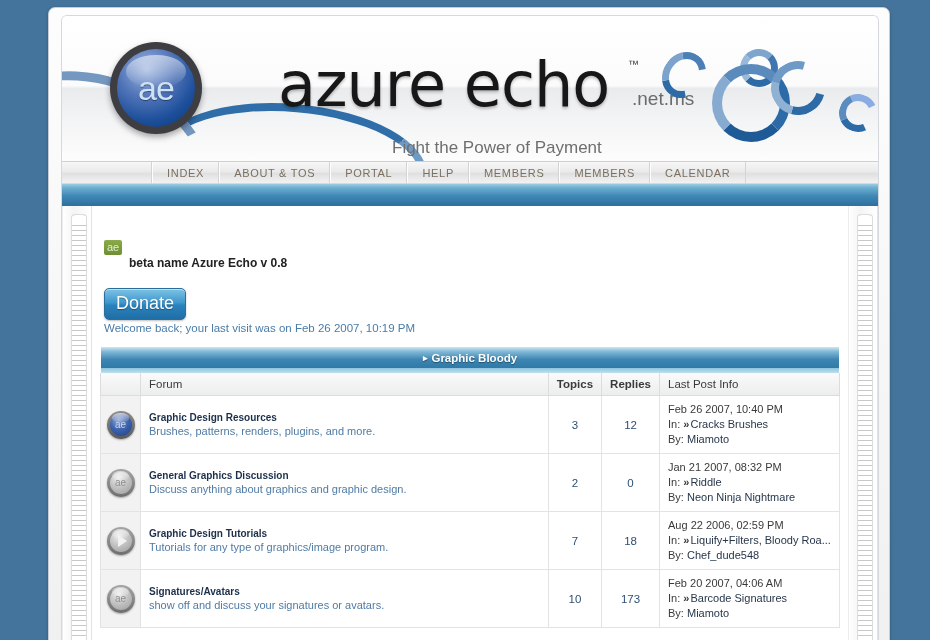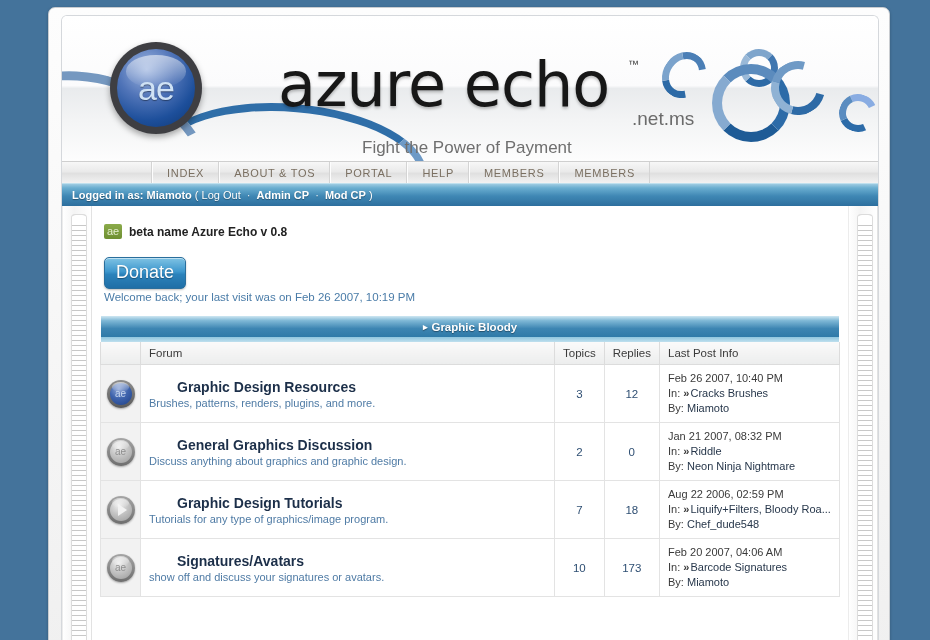--- a/index.html
+++ b/index.html
@@ -88,25 +88,25 @@
     text-shadow: 0 1px 1px rgba(0,0,0,.4);
   }
   #wordmark {
     position: absolute; left: 216px; top: 32px;
     font-size: 62px; color: #171717; letter-spacing: -1px;
     font-family: "DejaVu Sans", sans-serif; font-weight: 400;
     text-shadow: 0 2px 3px rgba(0,0,0,.25);
   }
   #tm { position:absolute; left: 566px; top: 42px; font-size: 11px; color:#333; }
   #domain-suffix {
-    position: absolute; left: 570px; top: 92px;
+    position: absolute; left: 570px; top: 72px;
     font-size: 19px; color: #6b6b6b;
   }
   #tagline {
-    position: absolute; left: 300px; top: 122px;
+    position: absolute; left: 330px; top: 122px;
     font-size: 17px; color: #6f6f6f;
   }
   
   .ring { position:absolute; border-radius:50%; border-style:solid; }
   #ring1 { left:601px; top:35px; width:42px; height:48px; border-width:7px;
            border-color:#4b7fb6 #ffffff00 #2d6aa6 #7ba3cc; transform:rotate(35deg); }
   #ring2 { left:678px; top:33px; width:38px; height:38px; border-width:7px;
            border-color:#7ea5cc #3f76b0 #2d6aa6 #9ab9d8; }
   #ring3 { left:650px; top:48px; width:78px; height:78px; border-width:10px;
            border-color:#5b8bbd #2c6ba8 #1e5b96 #86aad0; }
@@ -192,21 +192,21 @@
     display:flex; align-items:center; gap:7px;
     margin: 8px 0 0 4px;
   }
   #board-badge {
     width: 18px; height: 15px;
     background: linear-gradient(180deg,#8bab4a 0%,#6e8f32 100%);
     color: #e4eed0; font-size: 11px; line-height: 15px;
     text-align:center; border-radius:2px;
     font-family:"Liberation Sans", sans-serif;
   }
-  #board-title { font-size: 12px; font-weight: bold; color: #222; }
+  #board-title { font-size: 12px; font-weight: bold; color: #222; margin-top: 32px; }
 
   #donate-btn {
     display:inline-block;
     margin: 18px 0 0 4px;
     padding: 4px 11px 5px;
     font-size: 18px; color: #ffffff;
     background: linear-gradient(180deg,#7fc3e4 0%, #3e97cd 45%, #2b82bb 55%, #1f6ea6 100%);
     border: 1px solid #2a6e9c;
     border-radius: 5px;
     cursor: pointer;
@@ -254,42 +254,42 @@
     border: 1px solid #dcdcdc;
     border-top: none;
     font-weight: normal;
     color: #3b3b3b;
     text-align: left;
     padding: 5px 8px;
     height: 22px;
   }
   #forum-table th.th-icon { width: 40px; padding:0; }
   #forum-table th.th-topics, #forum-table th.th-replies {
-    width: 48px; text-align:right;
+    width: 48px; text-align:right;font-weight:bold;
   }
   #forum-table th.th-lastpost { width: 180px; }
   #forum-table td {
     border: 1px solid #e3e3e3;
     padding: 7px 8px;
     vertical-align: middle;
     background: #ffffff;
   }
   #forum-table td.c-icon {
     width: 40px; background: #f2f2f2; text-align:center; padding: 4px;
   }
   #forum-table td.c-num {
     width: 48px; text-align:center; color:#2f4f73; font-size:11.5px;
   }
   #forum-table td.c-last {
     width: 180px; color:#3a3a3a; line-height: 15px; font-size:11px;
     padding: 6px 8px;
   }
   .forum-name {
-    color:#1c2f49; font-weight:bold; font-size:14px;
-    cursor:pointer; display:block; margin-bottom:2px;margin-left:28px;
+    color:#1c2f49; font-weight:bold; font-size:10px;
+    cursor:pointer; display:block; margin-bottom:2px;
   }
   .forum-desc { color:#4f7ba5; font-size:11px; }
   .lp-line { white-space: nowrap; overflow:hidden; text-overflow:ellipsis; max-width:172px; }
   .lp-link { color:#27374b; cursor:pointer; }
   .chev { font-weight:bold; letter-spacing:-2px; }
 
   
   .ficon {
     width: 28px; height: 28px; border-radius: 50%;
     display:inline-flex; align-items:center; justify-content:center;
@@ -363,34 +363,26 @@
       </div>
       <div class="nav-tab">
         <span>HELP</span>
       </div>
       <div class="nav-tab">
         <span>MEMBERS</span>
       </div>
       <div class="nav-tab">
         <span>MEMBERS</span>
       </div>
+      <div class="nav-tab">
+        <span>CALENDAR</span>
+      </div>
     </div>
 
     <div id="userbar">
-      <div>
-        <b>Logged in as:</b>
-        <b>Miamoto</b>
-        <span>(</span>
-        <span class="lnk">Log Out</span>
-        <span class="sep">·</span>
-        <b class="lnk">Admin CP</b>
-        <span class="sep">·</span>
-        <b class="lnk">Mod CP</b>
-        <span>)</span>
-      </div>
     </div>
 
     <div id="body-area">
 
       <div class="ruler">
         <div class="ruler-strip"></div>
       </div>
 
       <div id="content">
 

